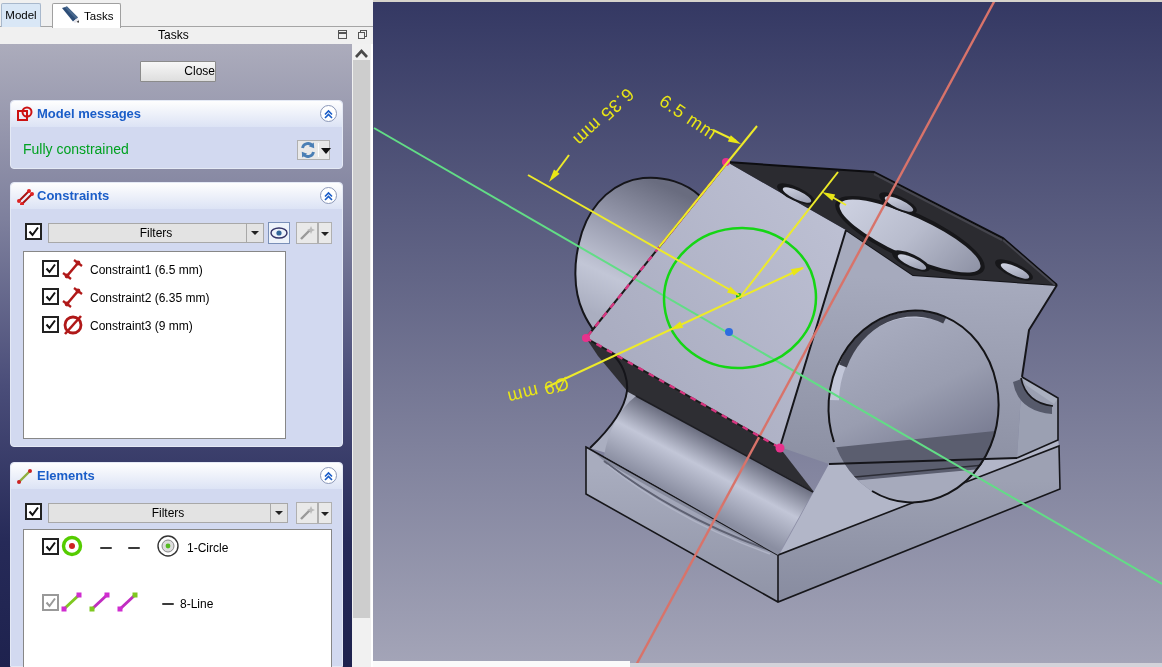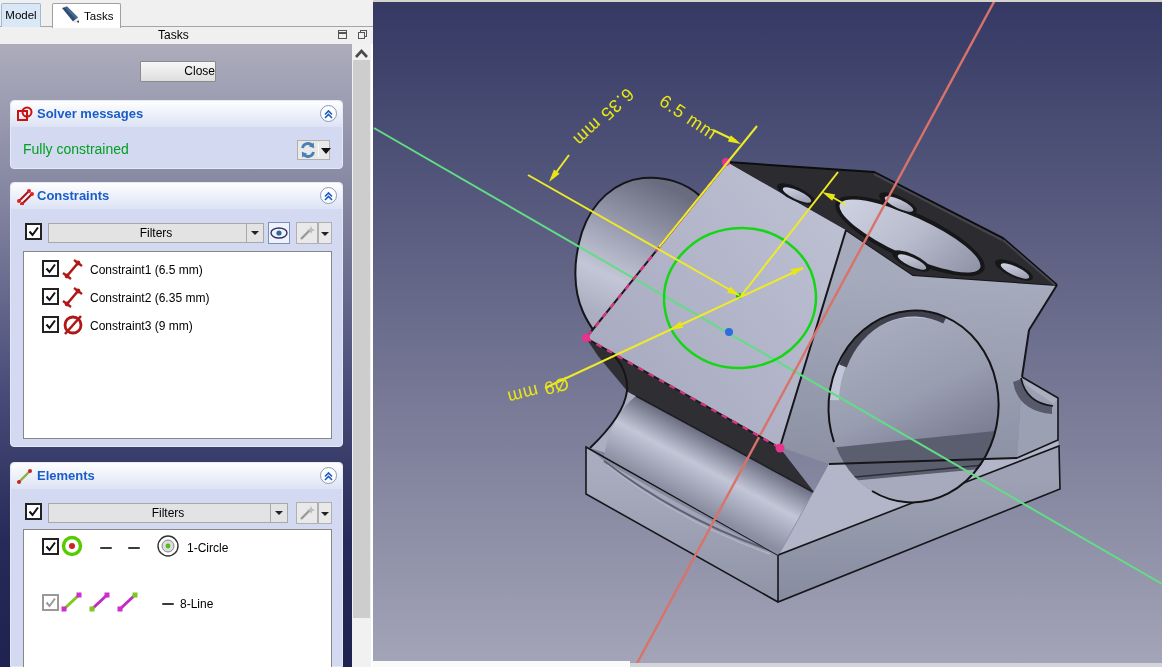--- a/index.html
+++ b/index.html
@@ -67,21 +67,21 @@
 
 <div id="content">
   <div id="closebtn">Close</div>
 
   <div class="box" id="solverbox" style="top:56px;height:69px;">
     <div class="boxhead"></div>
     <svg style="position:absolute;left:5px;top:4px" width="18" height="18" viewBox="0 0 18 18">
       <rect x="2" y="6" width="9" height="9" fill="none" stroke="#cc1111" stroke-width="2"></rect>
       <circle cx="11" cy="7" r="4.5" fill="none" stroke="#cc1111" stroke-width="2"></circle>
     </svg>
-    <div class="boxtitle">Solver messages</div>
+    <div class="boxtitle">Model messages</div>
     <svg class="chev" viewBox="0 0 17 17">
           <circle cx="8.5" cy="8.5" r="8" fill="#fff" stroke="#8a97b8"></circle>
           <path d="M5 9.5 L8.5 6 L12 9.5 M5 13 L8.5 9.5 L12 13" fill="none" stroke="#1a5dc8" stroke-width="1.6"></path>
         </svg>
     <div style="position:absolute;left:12px;top:40px;font-size:14px;color:#00a121;">Fully constrained</div>
     <div class="sqbtn" style="left:286px;top:39px;width:33px;height:20px;background:#e9e9e9;border:1px solid #b0b0b0;">
       <svg width="18" height="18" viewBox="0 0 18 18" style="position:absolute;left:1px;top:0px">
         <path d="M3.5 7 A5.5 5.5 0 0 1 13.5 5" fill="none" stroke="#4a7fb5" stroke-width="2.8"></path>
         <path d="M14.5 11 A5.5 5.5 0 0 1 4.5 13" fill="none" stroke="#4a7fb5" stroke-width="2.8"></path>
         <path d="M14.8 1.5 L15.2 7.3 L9.8 5.2 Z" fill="#4a7fb5"></path>
@@ -124,21 +124,21 @@
     </div>
     <div class="sqbtn" style="left:285px;top:39px;width:22px;height:22px;background:#e9e9e9;border:1px solid #b0b0b0;">
       <svg width="20" height="20" viewBox="0 0 20 20">
             <line x1="4" y1="16" x2="13" y2="7" stroke="#999" stroke-width="2.4"></line>
             <path d="M14 3 L15.2 5.8 L18 7 L15.2 8.2 L14 11 L12.8 8.2 L10 7 L12.8 5.8 Z" fill="#bbb"></path>
           </svg>
     </div>
     <div class="sqbtn" style="left:307px;top:39px;width:14px;height:22px;background:#e9e9e9;border:1px solid #b0b0b0;">
       <div style="position:absolute;left:2px;top:9px;border-left:4px solid transparent;border-right:4px solid transparent;border-top:4px solid #222;"></div>
     </div>
-    <div class="list" style="left:12px;top:68px;width:309px;height:188px;">
+    <div class="list" style="left:12px;top:68px;width:263px;height:188px;">
       <div class="row" style="top:4px;">
         <div class="ck" style="left:18px;top:4px;">
               <svg width="13" height="13" viewBox="0 0 13 13">
                 <path d="M2.5 6.5 L5.5 10 L11 2.5" fill="none" stroke="#111" stroke-width="2"></path>
               </svg>
             </div>
         <svg style="position:absolute;left:38px;top:1px" width="22" height="25" viewBox="0 0 22 25">
           <line x1="5" y1="19" x2="16" y2="6" stroke="#b01818" stroke-width="2.6"></line>
           <line x1="1" y1="16" x2="9" y2="22" stroke="#b01818" stroke-width="2.2"></line>
           <line x1="12" y1="3" x2="20" y2="9" stroke="#b01818" stroke-width="2.2"></line>

